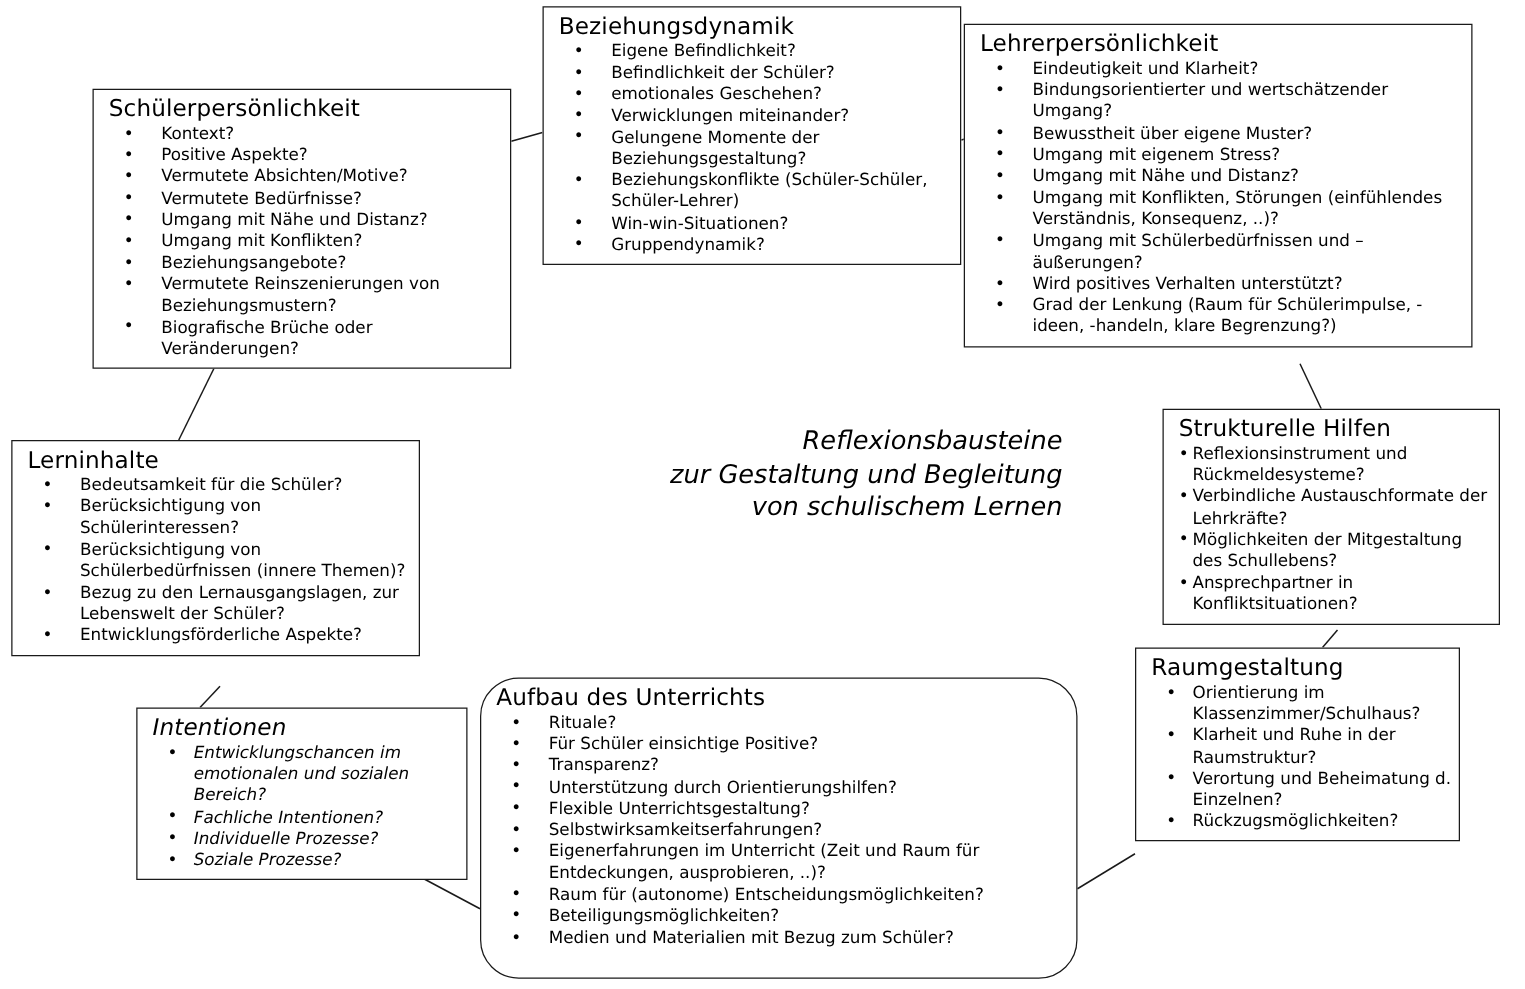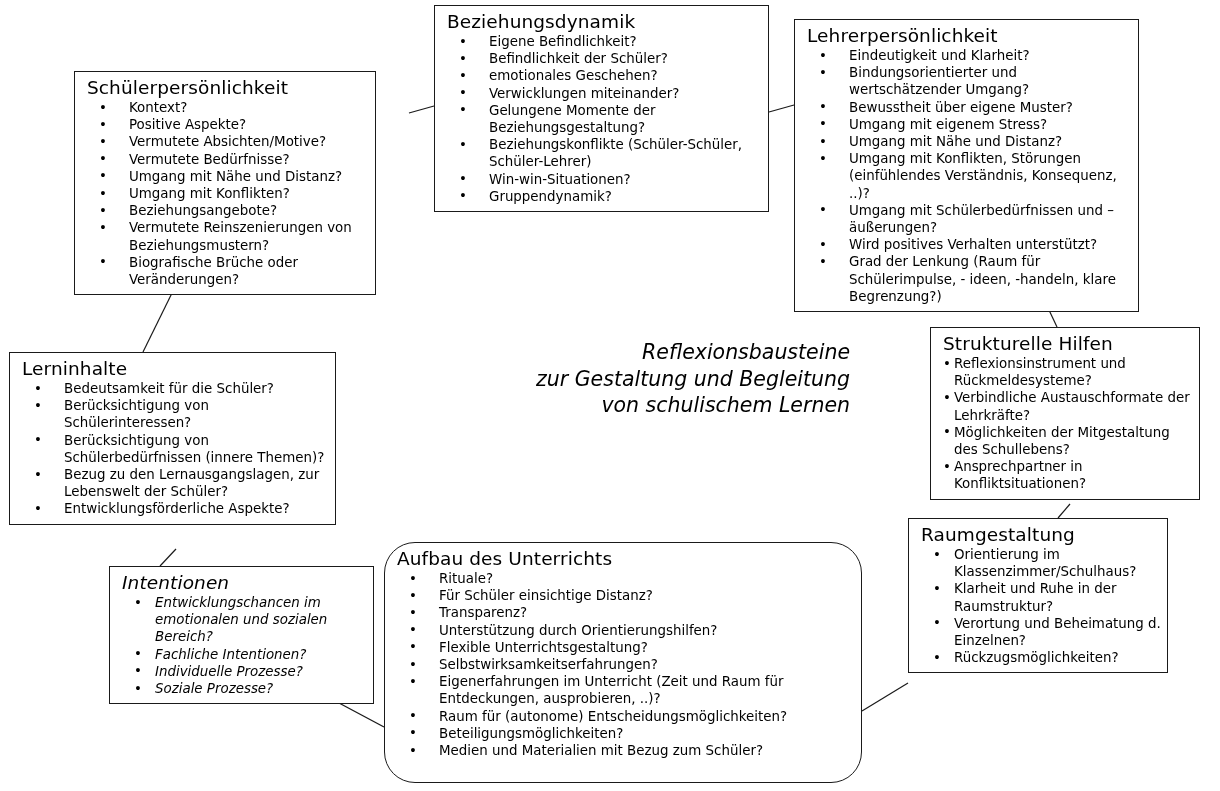--- a/index.html
+++ b/index.html
@@ -100,23 +100,23 @@
     width: 420px;
     text-align: right;
     font-style: italic;
     font-size: 20.5px;
     line-height: 26.5px;
     z-index: 2;
   }
   #center-title div { white-space: nowrap; }
 
   
-  #box-schuelerpersoenlichkeit { left: 74px;  top: 71px;  width: 302px; }
+  #box-schuelerpersoenlichkeit { left: 74px;  top: 71px;  width: 335px; }
   #box-beziehungsdynamik       { left: 434px; top: 5px;   width: 335px; }
-  #box-lehrerpersoenlichkeit   { left: 794px; top: 19px;  width: 345px; }
+  #box-lehrerpersoenlichkeit   { left: 771px; top: 19px;  width: 407px; }
   #box-lerninhalte             { left: 9px;   top: 352px; width: 327px; }
   #box-strukturelle-hilfen     { left: 930px; top: 327px; width: 270px; }
   #box-raumgestaltung          { left: 908px; top: 518px; width: 260px; }
   #box-intentionen             { left: 109px; top: 566px; width: 265px; font-style: italic; }
   #box-aufbau                  { left: 384px; top: 542px; width: 478px; height: 241px; border-radius: 31px; }
 </style>
 </head>
 <body>
 
 <div id="canvas">
@@ -214,21 +214,21 @@
       <li>Fachliche Intentionen?</li>
       <li>Individuelle Prozesse?</li>
       <li>Soziale Prozesse?</li>
     </ul>
   </div>
 
   <div class="box indent-wide" id="box-aufbau">
     <div class="box-title">Aufbau des Unterrichts</div>
     <ul class="bullets">
       <li>Rituale?</li>
-      <li>Für Schüler einsichtige Distanz?</li>
+      <li>Für Schüler einsichtige Positive?</li>
       <li>Transparenz?</li>
       <li>Unterstützung durch Orientierungshilfen?</li>
       <li>Flexible Unterrichtsgestaltung?</li>
       <li>Selbstwirksamkeitserfahrungen?</li>
       <li>Eigenerfahrungen im Unterricht (Zeit und Raum für Entdeckungen, ausprobieren, ..)?</li>
       <li>Raum für (autonome) Entscheidungsmöglichkeiten?</li>
       <li>Beteiligungsmöglichkeiten?</li>
       <li>Medien und Materialien mit Bezug zum Schüler?</li>
     </ul>
   </div>

